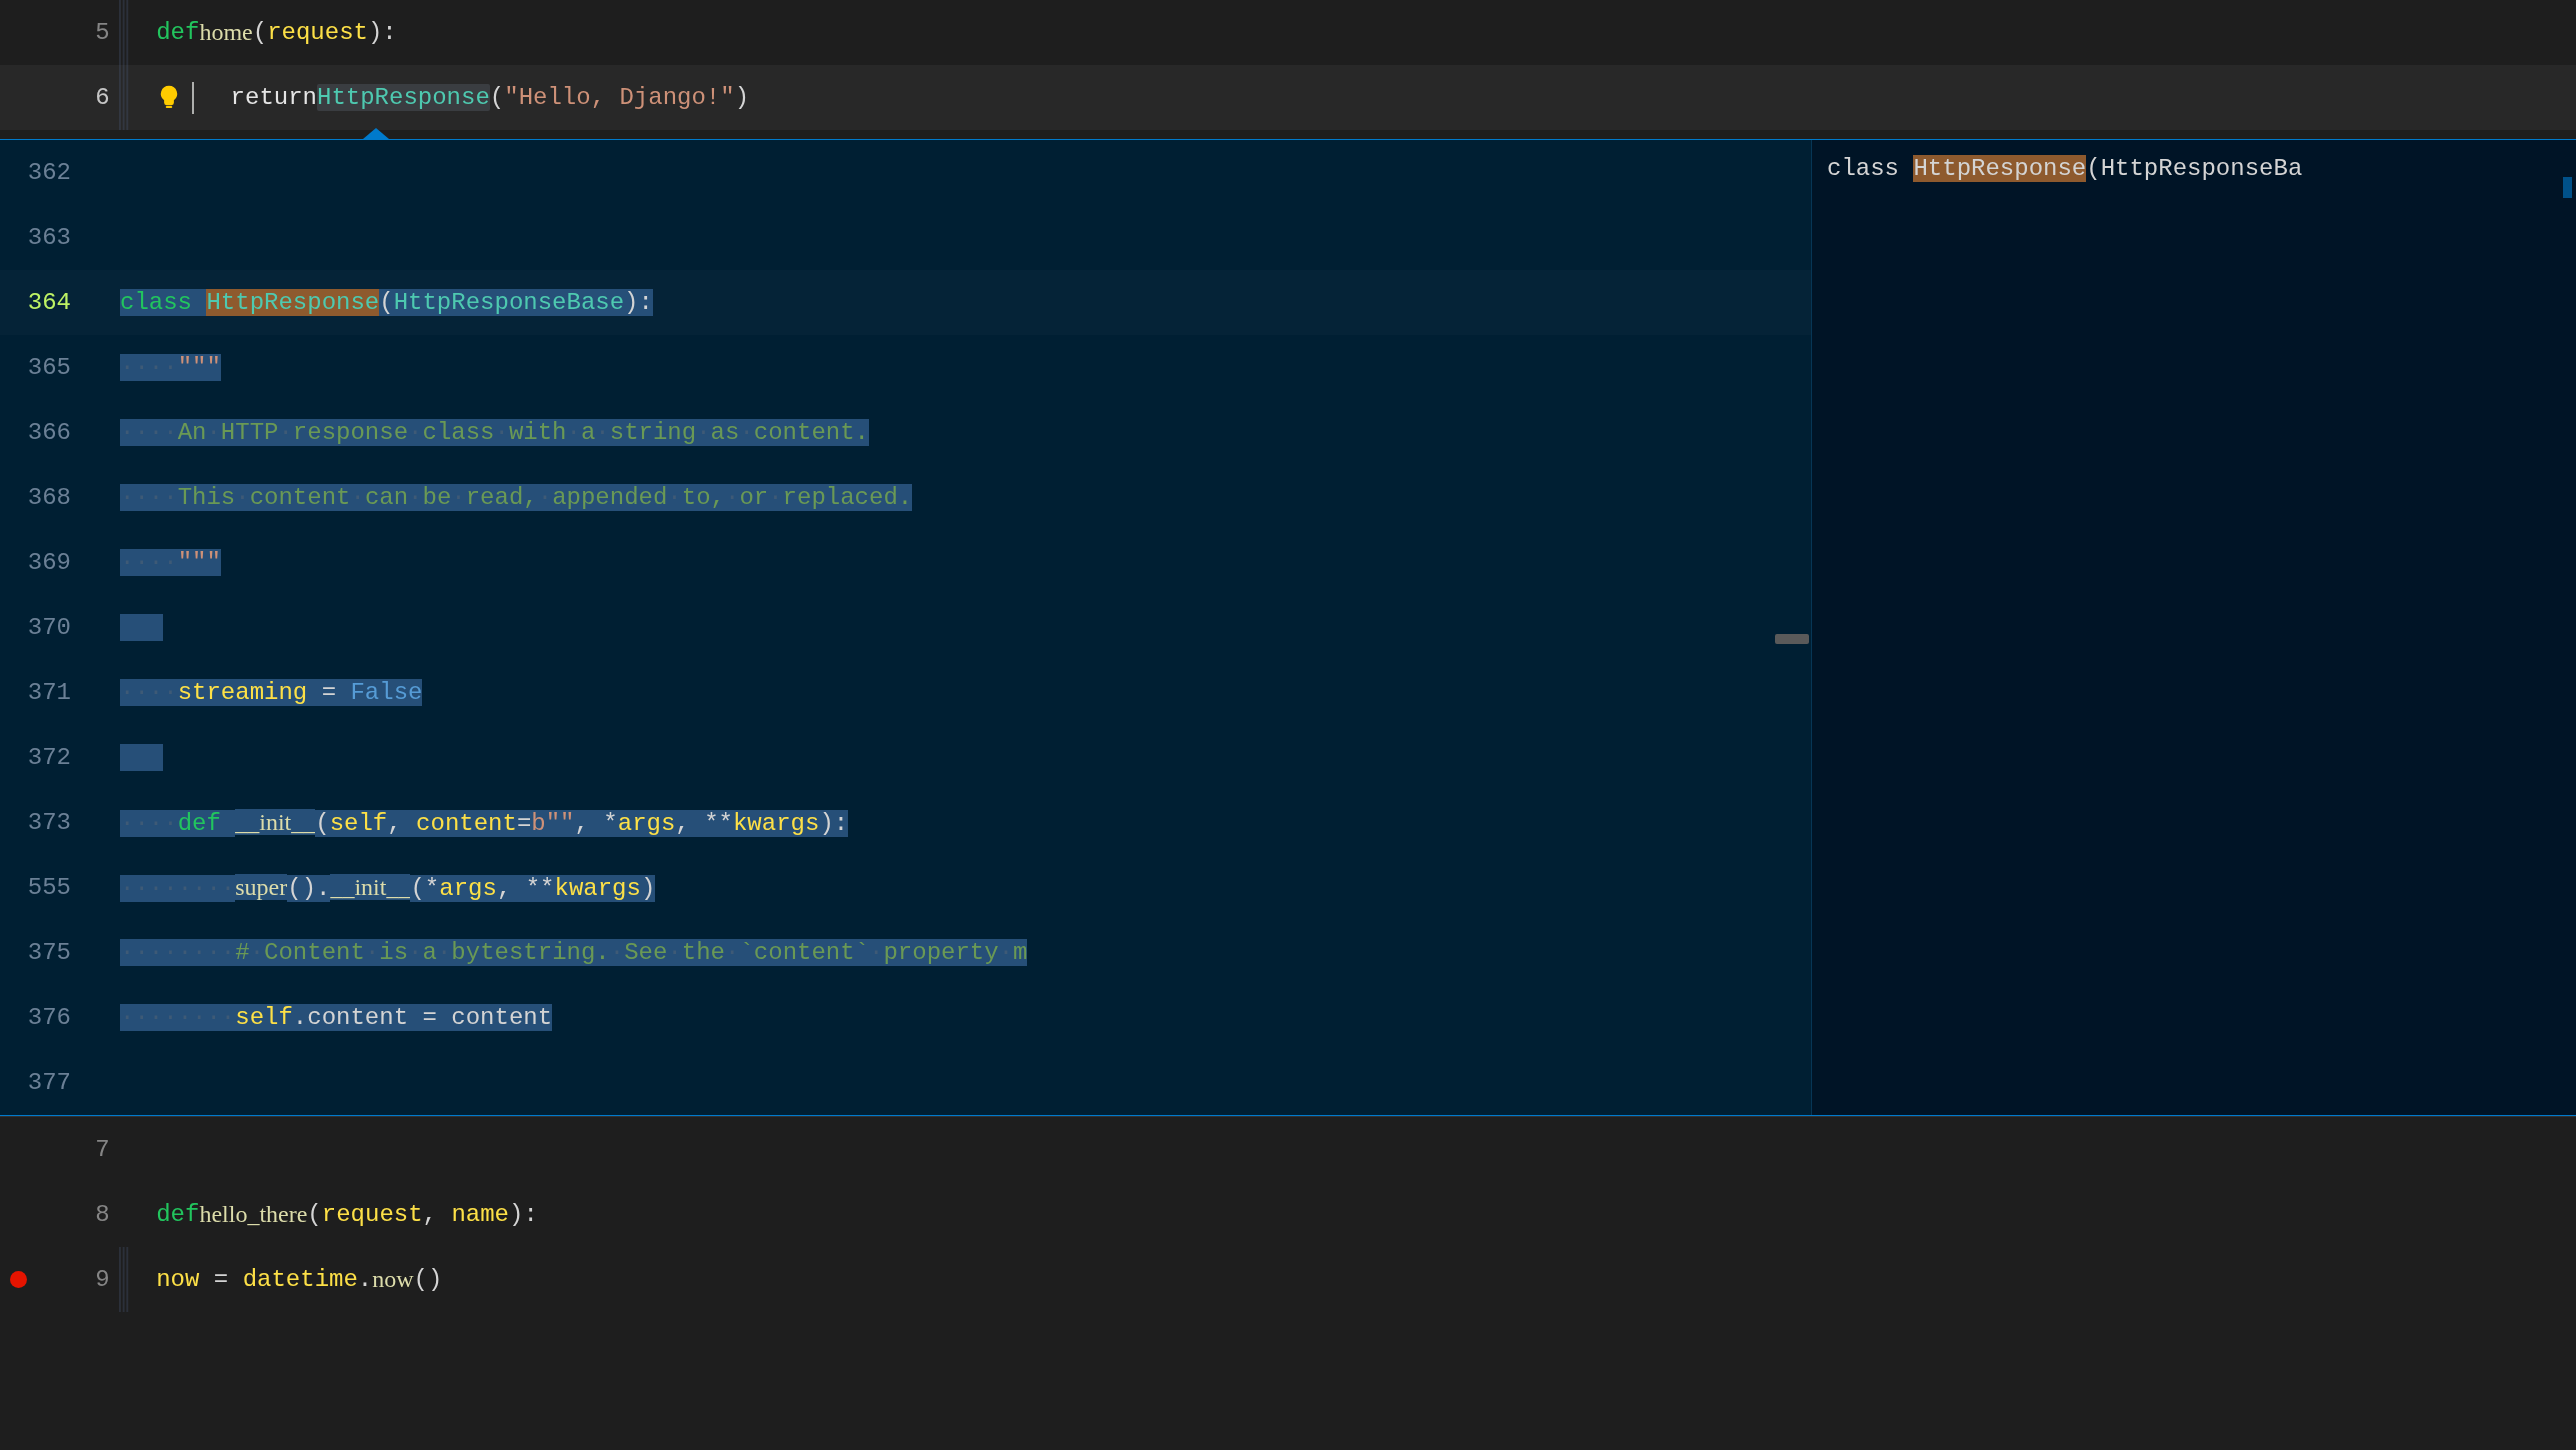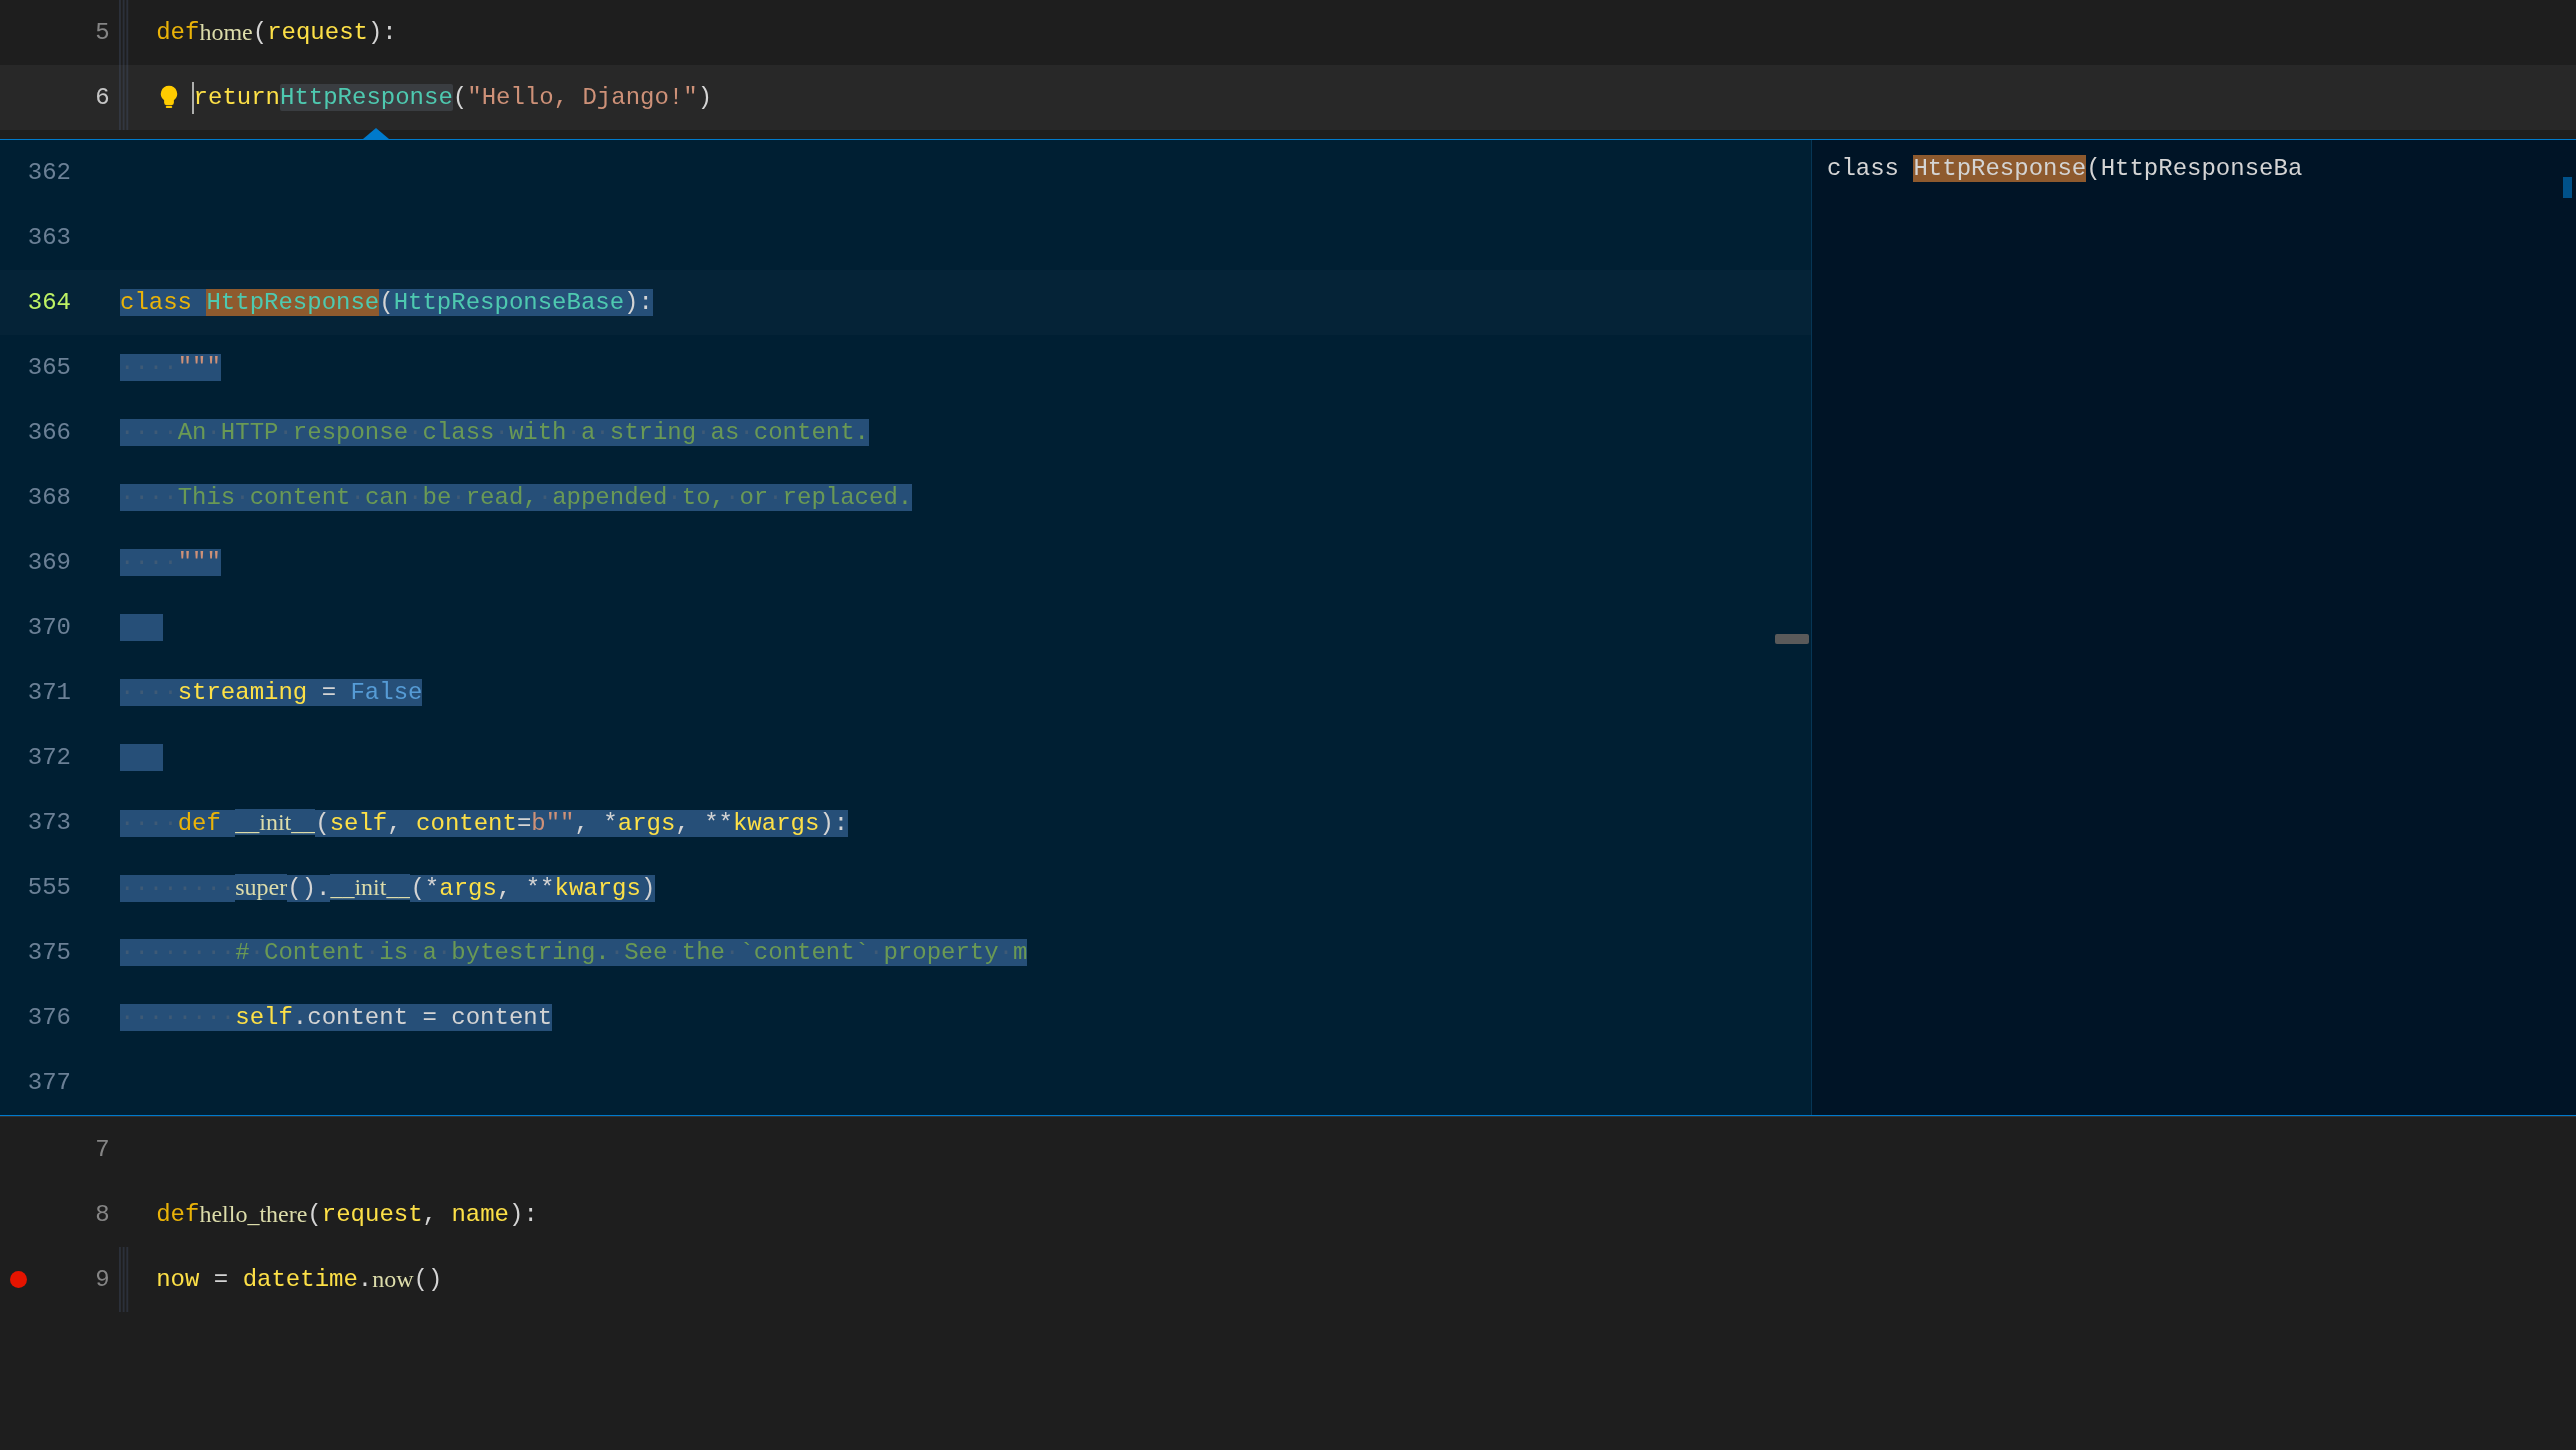--- a/index.html
+++ b/index.html
@@ -62,22 +62,22 @@
     display: inline-flex;
     width: 28px; height: 28px;
     margin-right: 7.5px;
   }
   .cursor {
     display: inline-block;
     width: 1.9px; height: 32px;
     background: #aeafad;
     vertical-align: middle;
   }
-  .kw { color: #eab308; }
-  .kw2 { color: #fde047; }
+  .kw { color: #22c55e; }
+  .kw2 { color: #e5e5e5; padding-left: 37px; }
   .fn { color: #dcdcaa; font-family: Liberation Serif, serif; }
   .cls { color: #4ec9b0; }
   .str { color: #ce9178; }
   .var { color: #fde047; }
   .const { color: #569cd6; }
   .comment { color: #6a9955; }
   .op { color: #d4d4d4; }
   .hl-ref {
     background: #3a3d41;
     border-radius: 1.9px;

